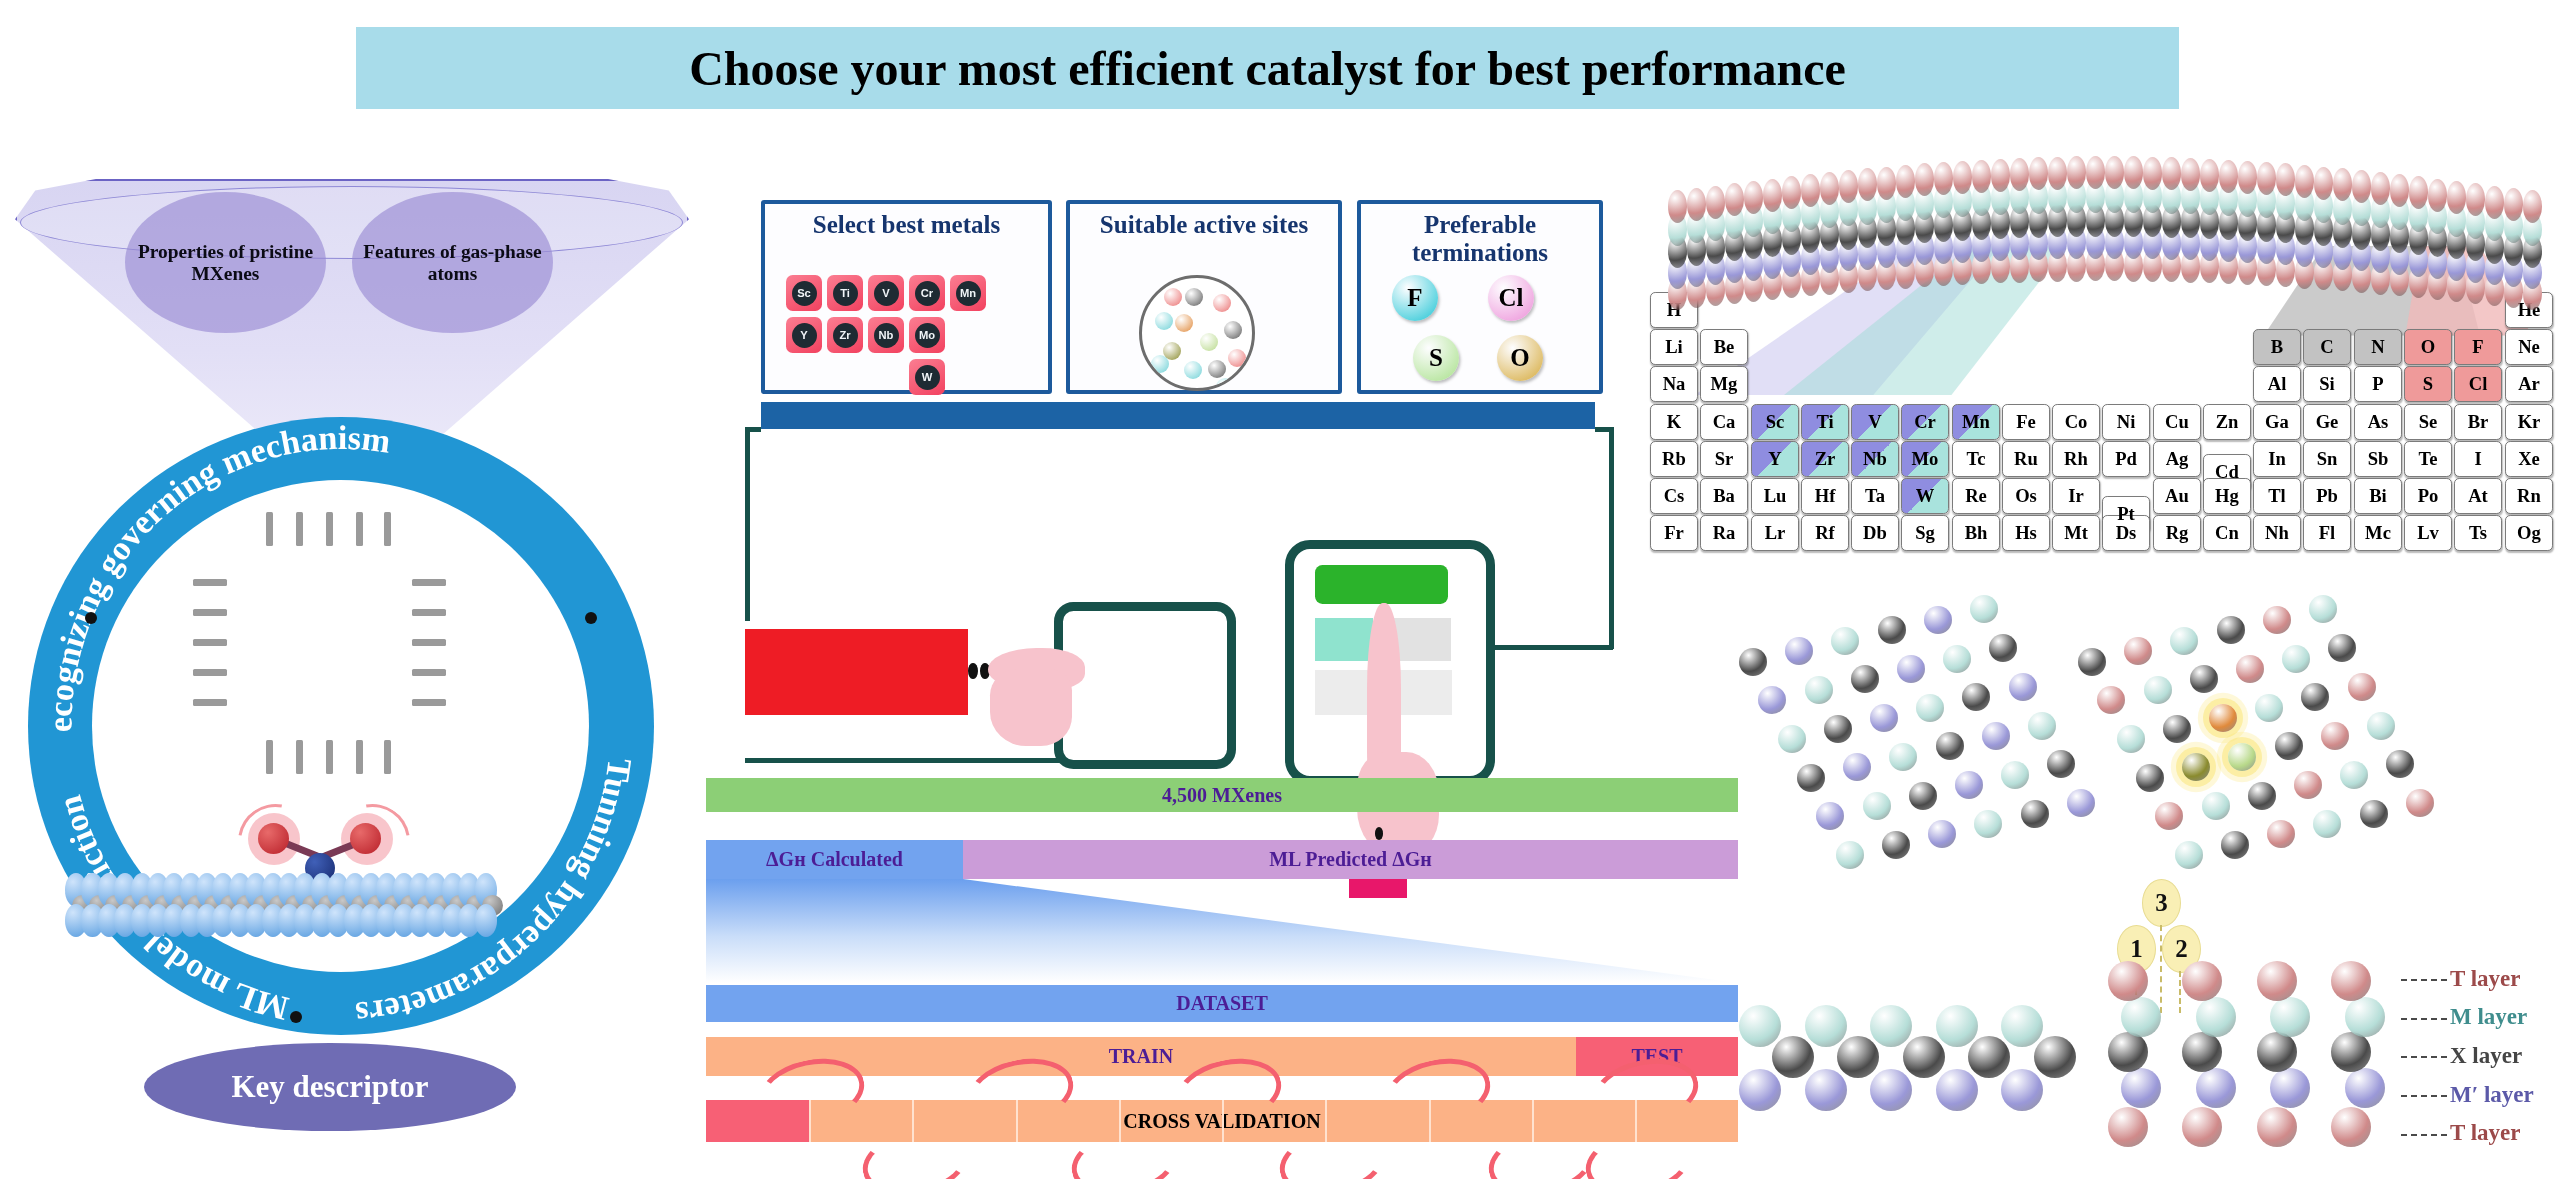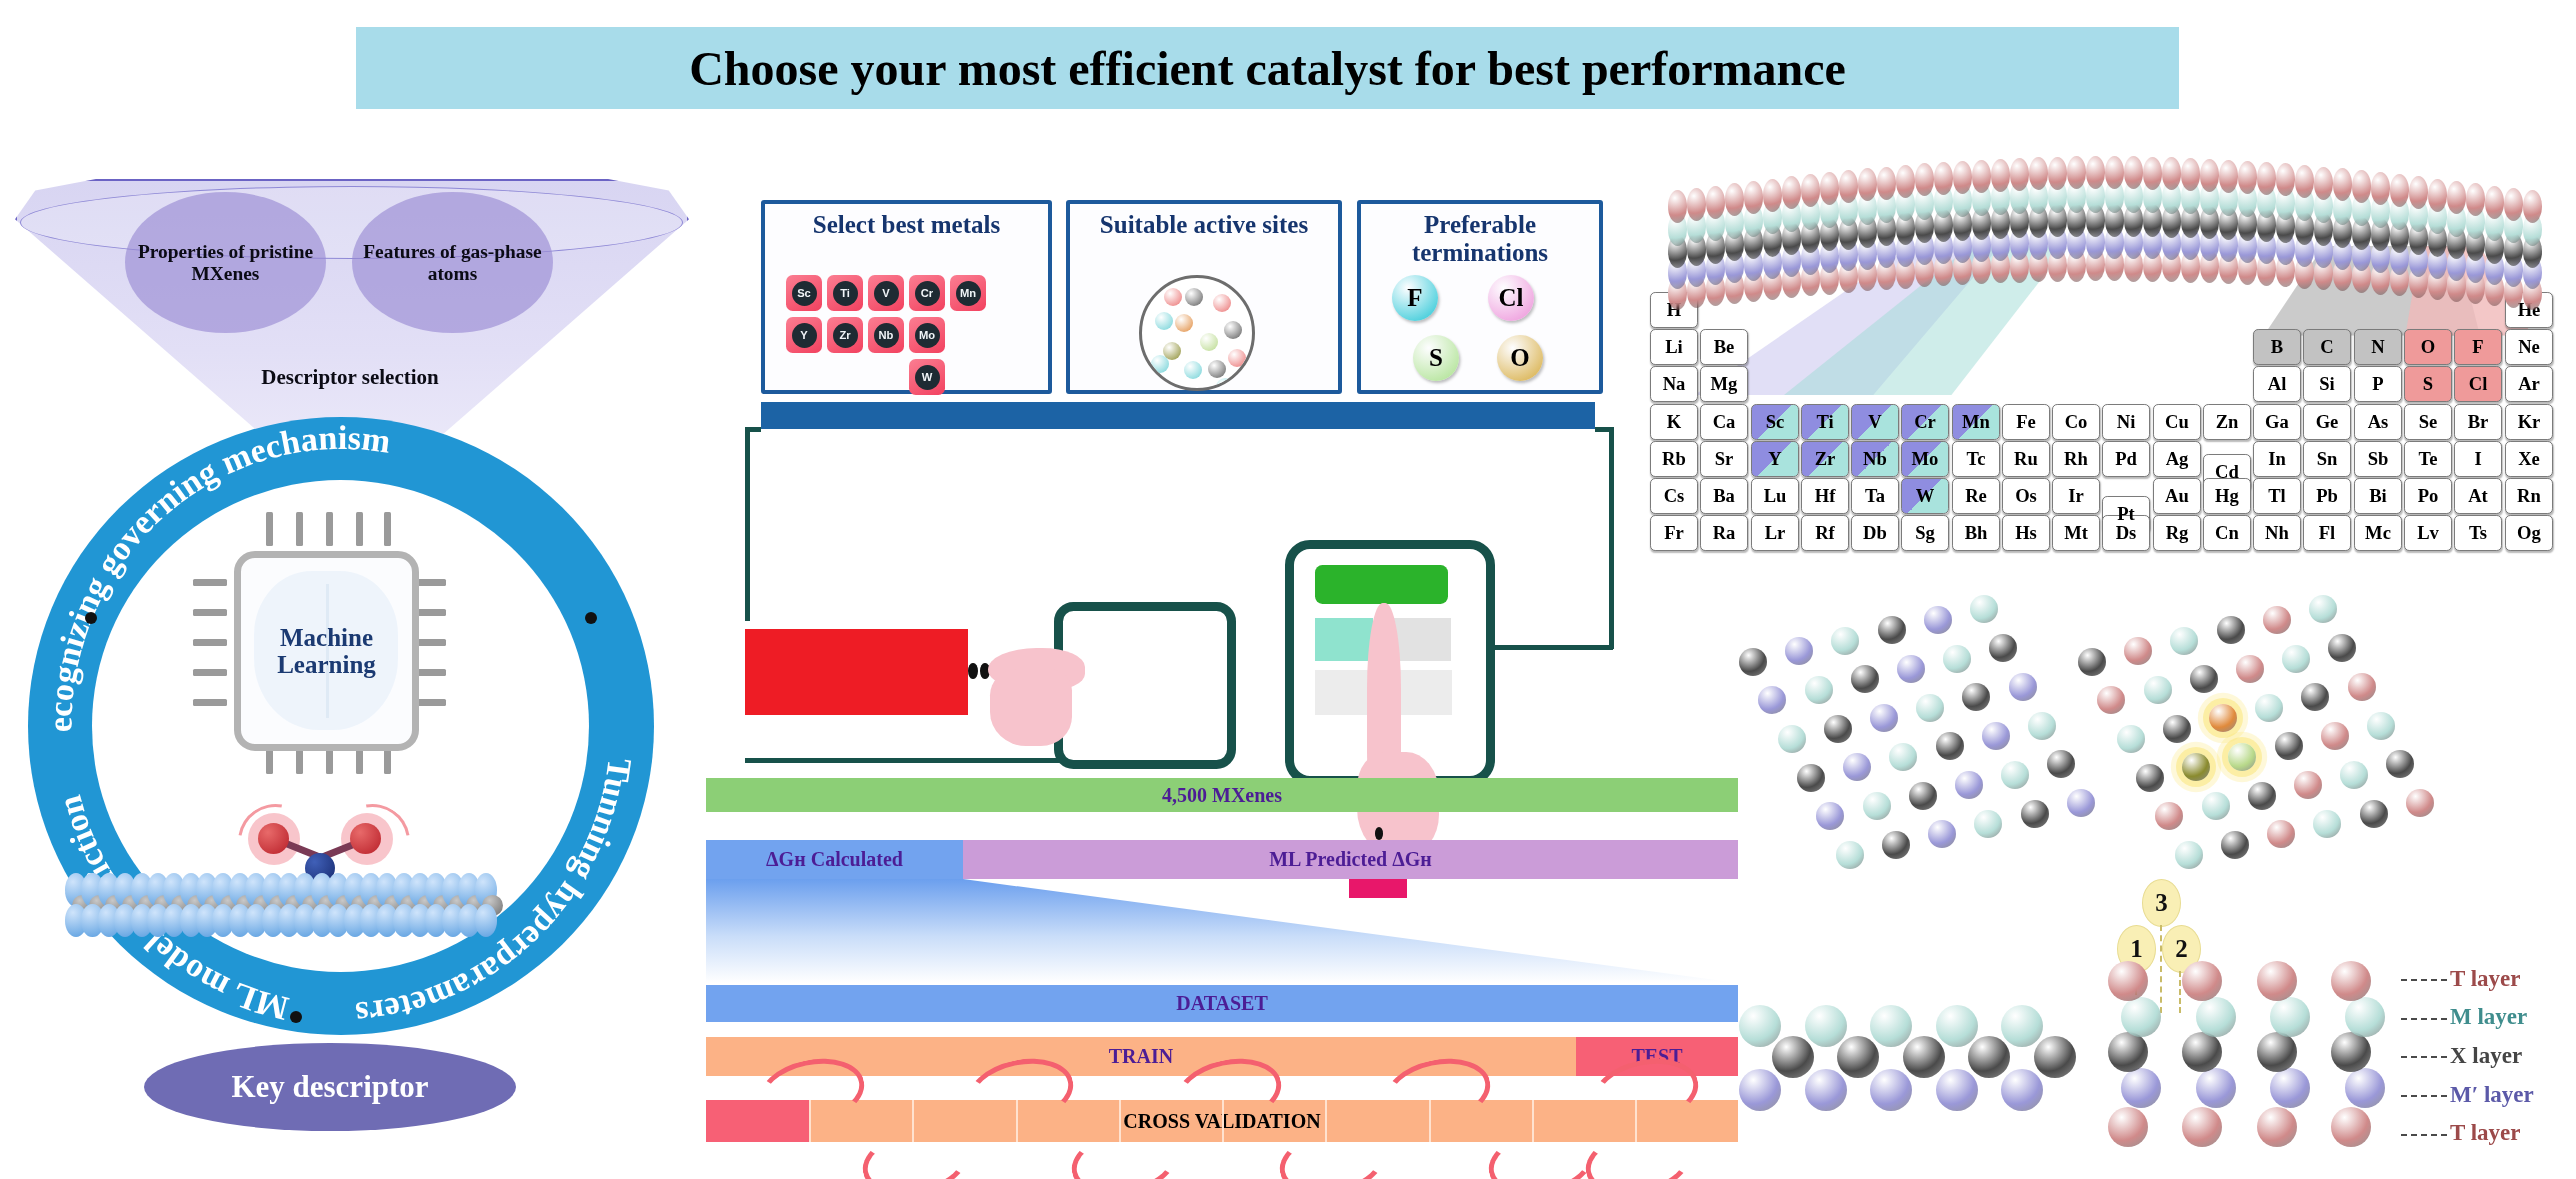--- a/index.html
+++ b/index.html
@@ -191,21 +191,20 @@
 <div id="title-banner" class="abs">
   <div id="title-text">Choose your most efficient catalyst for best performance</div>
 </div>
 
 <div id="funnel-wrap" class="abs">
   <div class="funnel-body">
     <div class="funnel-shape"></div>
     <div class="funnel-ell"></div>
     <div class="desc-bubble" id="bubble-0">Properties of pristine MXenes</div>
     <div class="desc-bubble" id="bubble-1">Features of gas-phase atoms</div>
-    <div id="desc-sel">Descriptor selection</div>
   </div>
   <div class="drop-line" style="left:249px;top:282px;height:67px;"></div>
   <div class="drop-line" style="left:322px;top:282px;height:78px;"></div>
   <div class="drop-line" style="left:398px;top:282px;height:67px;"></div>
 </div>
 
 <div id="ring-wrap" class="abs">
   <div id="ring-outer"></div>
   <div id="ring-inner"></div>
 
@@ -247,25 +246,20 @@
   <div class="pin h" style="left:384px;top:222px;"></div>
   <div class="pin h" style="left:384px;top:252px;"></div>
   <div class="pin h" style="left:384px;top:282px;"></div>
 
   <div class="pin v" style="left:238px;top:323px;"></div>
   <div class="pin v" style="left:268px;top:323px;"></div>
   <div class="pin v" style="left:298px;top:323px;"></div>
   <div class="pin v" style="left:328px;top:323px;"></div>
   <div class="pin v" style="left:356px;top:323px;"></div>
 
-  <div id="chip">
-    <div id="chip-brain"></div>
-    <div class="chip-label">Machine</div>
-    <div class="chip-label">Learning</div>
-  </div>
 
   <div class="glow" style="left:220px;top:396px;width:52px;height:52px;"></div>
   <div class="glow" style="left:313px;top:396px;width:52px;height:52px;"></div>
   <div class="vib" style="left:210px;top:387px;width:69px;height:69px;transform:rotate(-35deg);"></div>
   <div class="vib" style="left:307px;top:387px;width:69px;height:69px;transform:rotate(35deg);"></div>
   <div class="mol-bond" style="left:252px;top:429px;width:42px;transform:rotate(22deg);"></div>
   <div class="mol-bond" style="left:292px;top:429px;width:42px;transform:rotate(-22deg);"></div>
   <div id="mol-o1"></div>
   <div id="mol-o2"></div>
   <div id="mol-c"></div>

